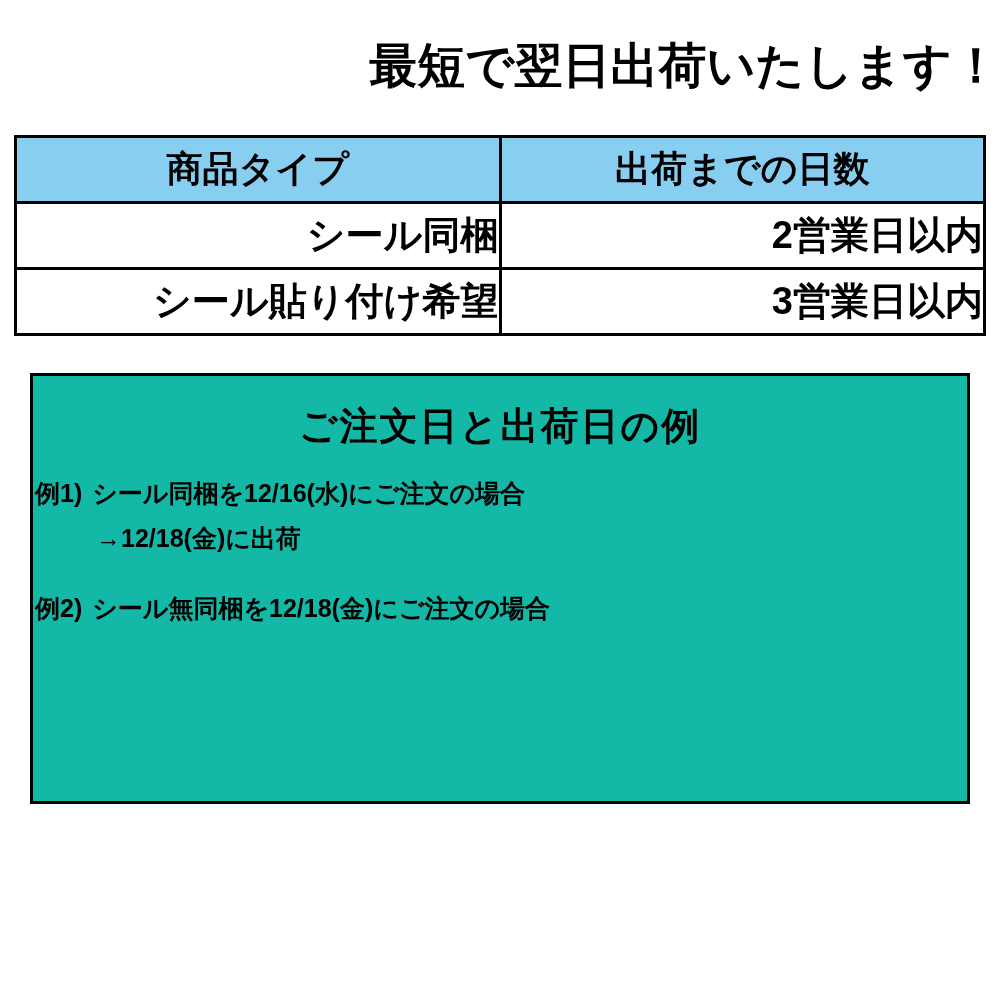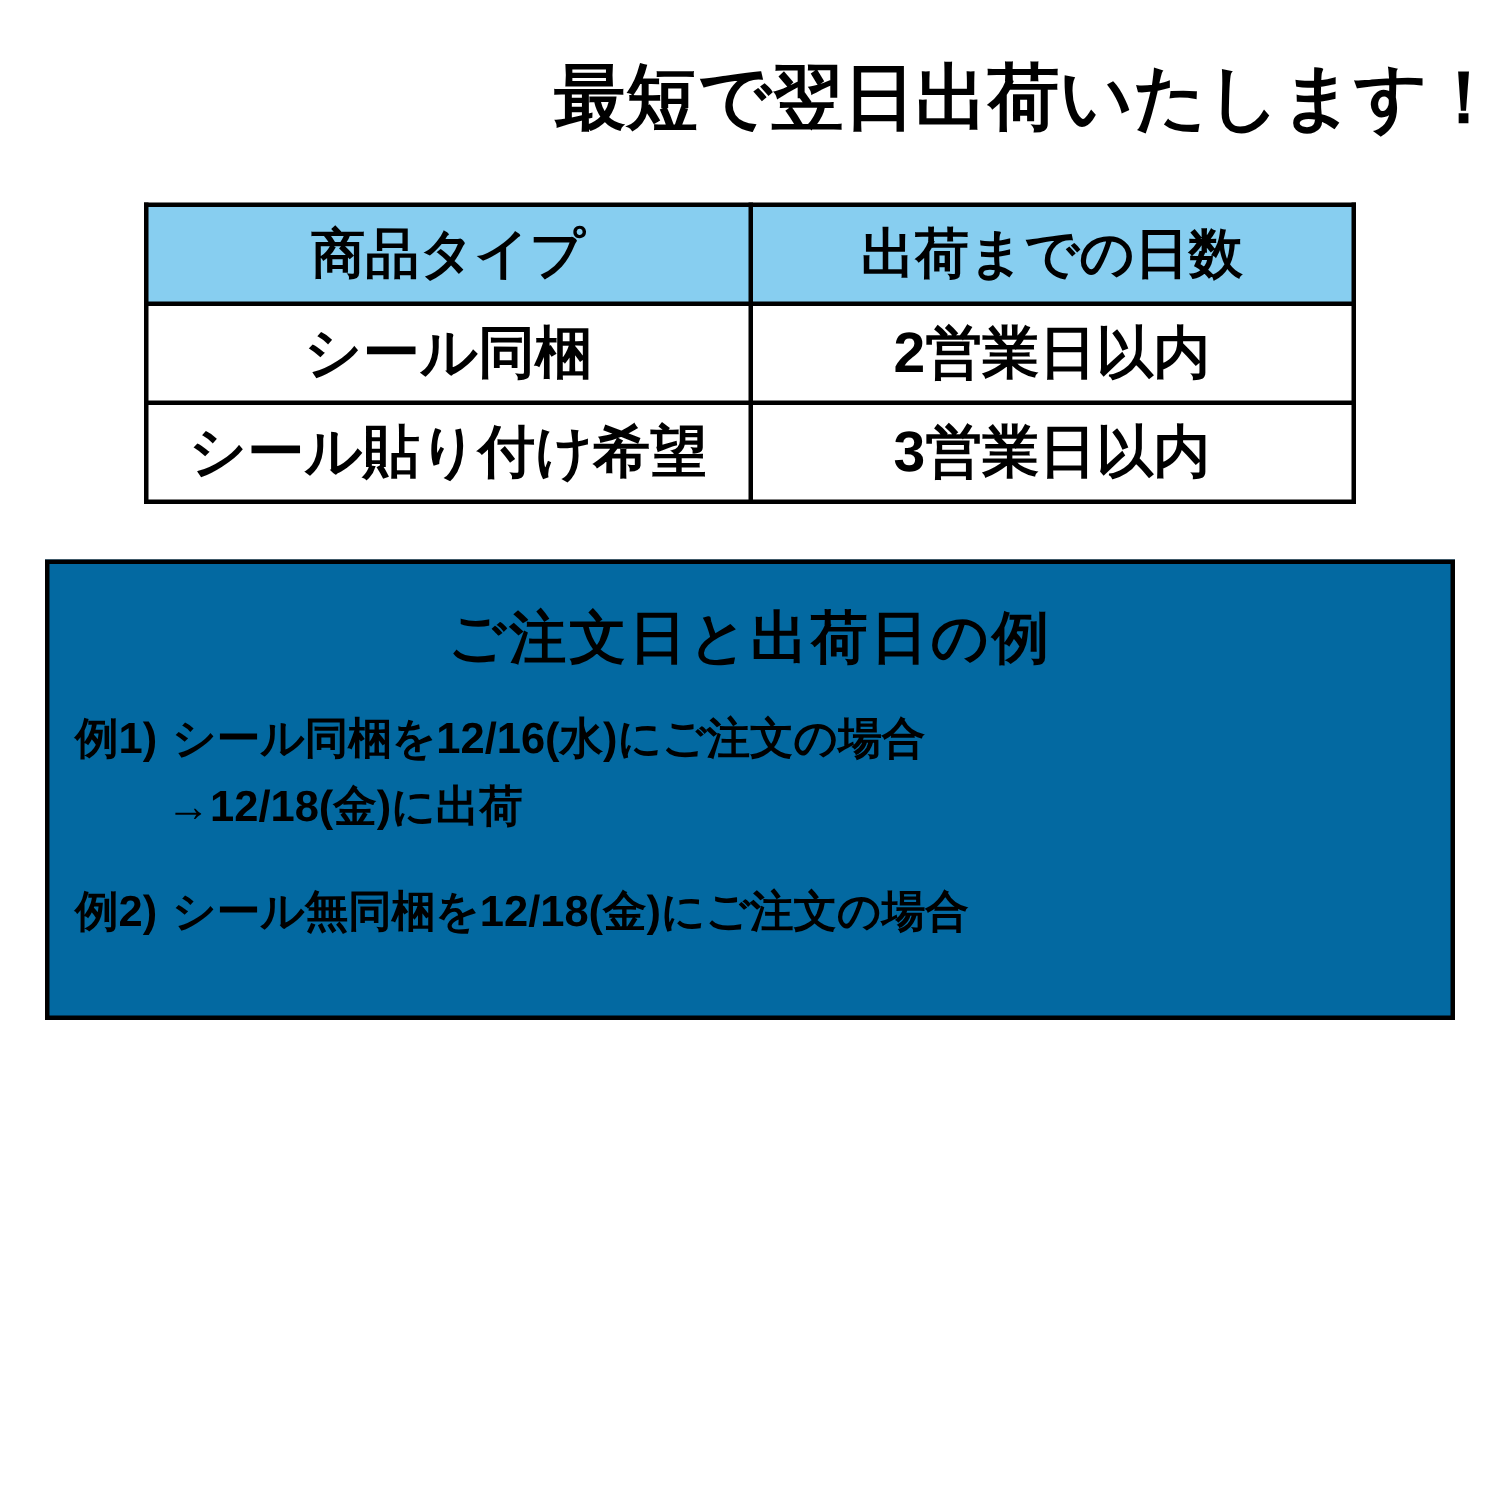--- a/index.html
+++ b/index.html
@@ -20,21 +20,21 @@
   }
   .page-title {
     margin-top: 36px;
     text-align: right;
     font-size: 48px;
     line-height: 60px;
     letter-spacing: 0px;
     white-space: nowrap;
   }
   table.ship-table {
-    width: 808px;
+    width: 972px;
     margin: 39px auto 0 auto;
     border-collapse: collapse;
     table-layout: fixed;
     text-align: center;
   }
   table.ship-table th,
   table.ship-table td {
     border: 3px solid #000000;
     height: 66px;
     vertical-align: middle;
@@ -42,47 +42,48 @@
   }
   table.ship-table th {
     background: var(--header-bg, #87CEF0);
     font-size: 36px;
     font-weight: bold;
   }
   table.ship-table td {
     background: #ffffff;
     font-size: 38px;
     font-weight: bold;
+    text-align: right;
   }
   .holiday-note {
     margin-top: 33px;
     text-align: center;
     font-size: 30px;
     line-height: 44px;
     white-space: nowrap;
   }
   .examples-box {
     width: 940px;
-    height: 307px;
+    height: 431px;
     margin: 37px auto 0 auto;
     border: 3px solid #000000;
-    background: #0369a1;
+    background: #14b8a6;
   }
   .examples-title {
     margin-top: 26px;
     text-align: center;
     font-size: 38px;
     line-height: 48px;
     letter-spacing: 2px;
     white-space: nowrap;
   }
   .example-item {
     margin-top: 25px;
-    padding-left: 17px;
-    font-size: 29px;
+    padding-left: 2px;
+    font-size: 25px;
   }
   .example-item.first { margin-top: 21px; }
   .example-line1 {
     line-height: 45px;
     white-space: nowrap;
   }
   .example-label { margin-right: 10px; }
   .example-line2 {
     line-height: 45px;
     padding-left: 61px;

